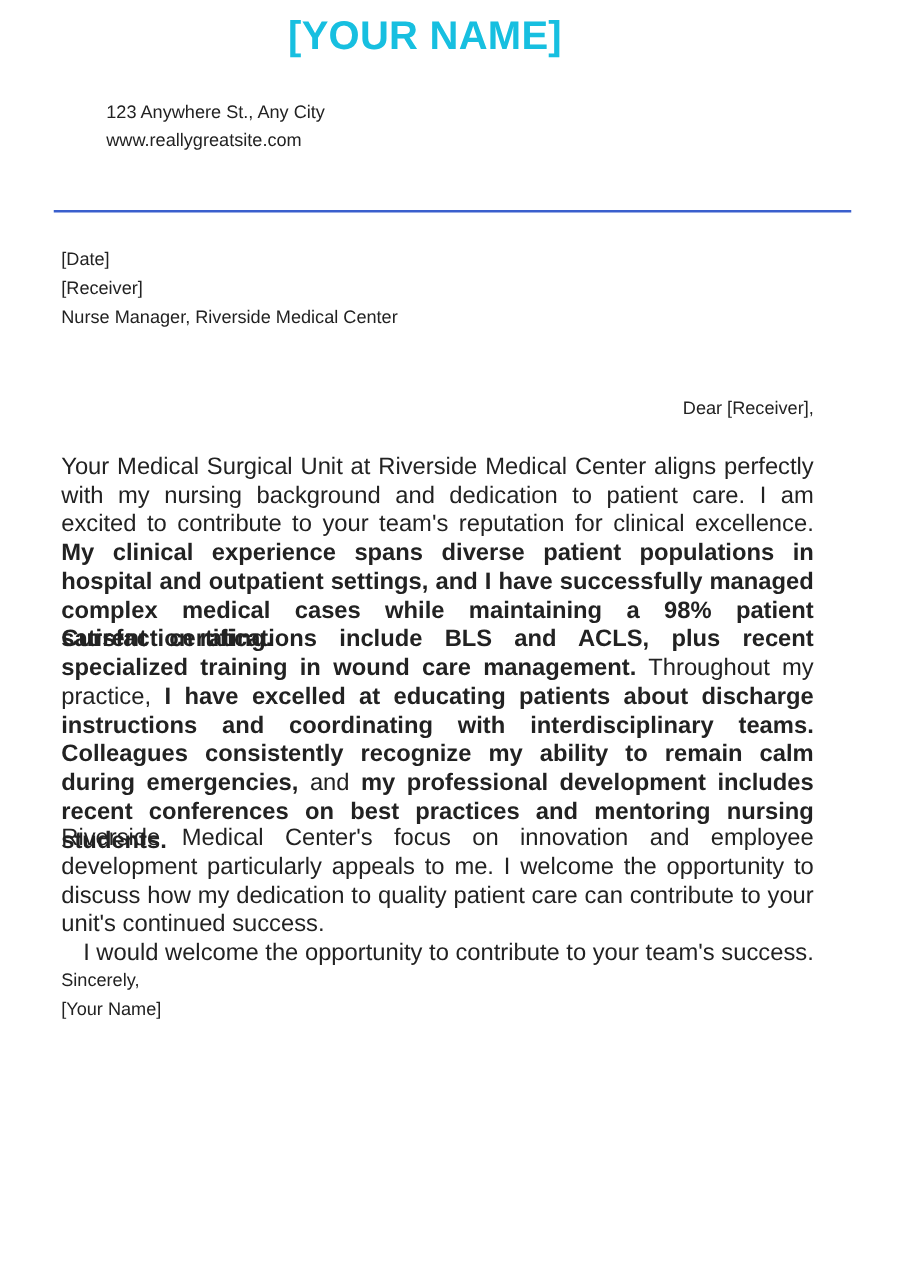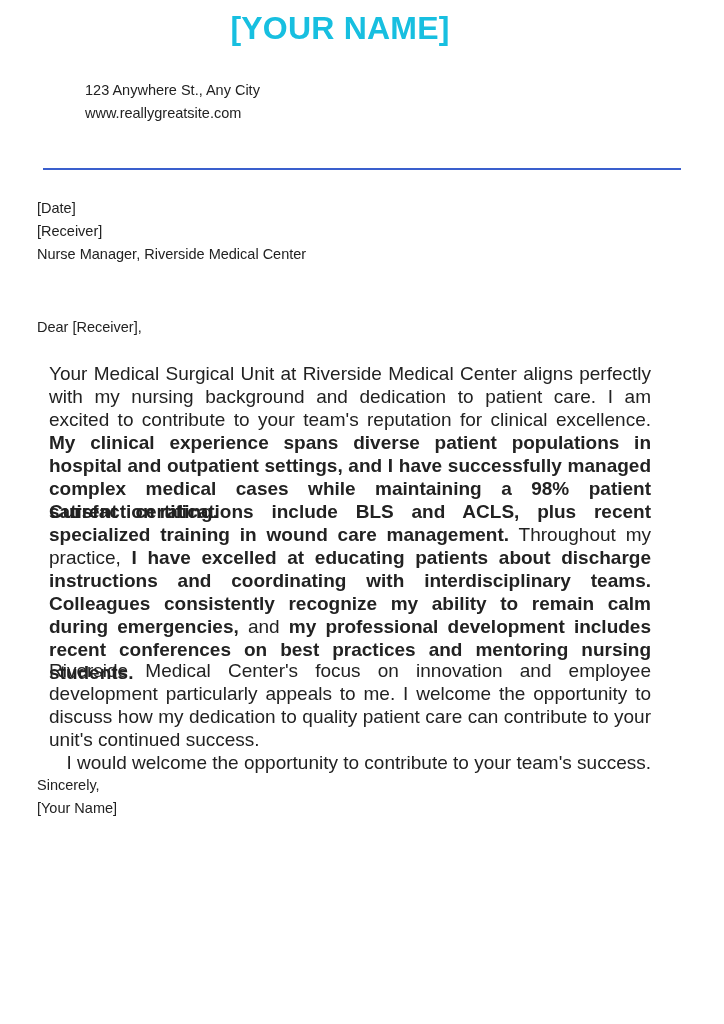--- a/index.html
+++ b/index.html
@@ -38,37 +38,37 @@
   .rule {
     position: absolute;
     left: 43px;
     width: 638px;
     top: 168px;
     height: 2px;
     background: #3a5fcd;
   }
   .block {
     position: absolute;
-    left: 37px;
+    left: 49px;
     width: 602px;
     font-size: 14.5px;
     line-height: 23px;
   }
   .block div { white-space: nowrap; }
   .para {
     position: absolute;
     left: 49px;
     width: 602px;
     font-size: 19px;
     line-height: 23px;
     text-align: justify;
   }
   .para .b { font-weight: bold; }
   .recipient { top: 197px; }
-  .greeting { top: 316px; }
+  .greeting { top: 316px; text-align: right; }
   .p1 { top: 362px; }
   .p2 { top: 500px; }
   .p3 { top: 659px; }
   .p3 .last { text-align: right; display: block; }
   .closing { top: 774px; }
 </style>
 </head>
 <body>
 
 <div class="name">[YOUR NAME]</div>

